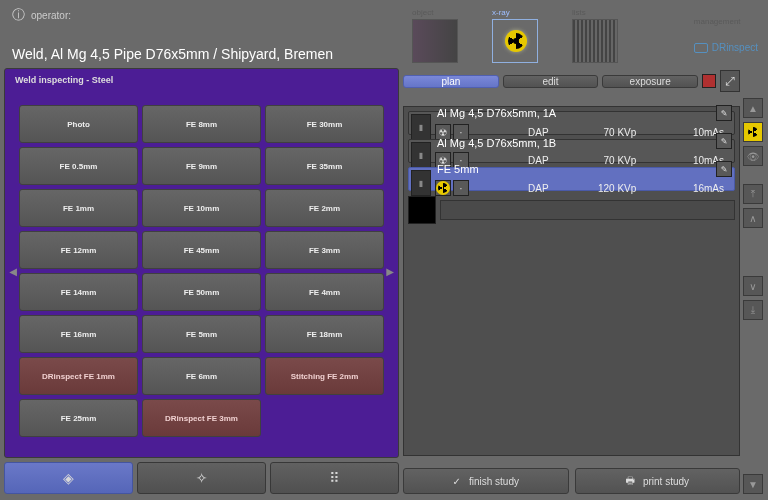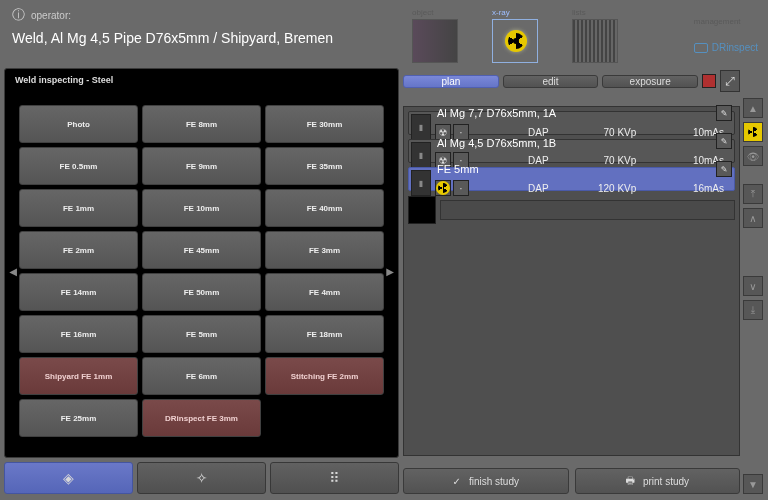--- a/index.html
+++ b/index.html
@@ -2,42 +2,42 @@
 <html><head>
 <meta charset="utf-8">
 <style>
 html,body{margin:0;padding:0;width:768px;height:500px;background:#6a6a6a;font-family:Arial,Helvetica,sans-serif;font-size:9px;color:#ddd;overflow:hidden}
 *{box-sizing:border-box}
 
 
 .hdr{display:flex;padding:6px 10px 4px 12px;height:68px}
 .hdr-left{flex:0 0 400px}
 .op-row{display:flex;align-items:center;gap:6px;font-size:10px;color:#ccc}
-.weld-title{font-size:14px;color:#fff;margin-top:6px}
+.weld-title{font-size:14px;color:#fff;margin-top:22px}
 .hdr-right{flex:1;display:flex;gap:34px;font-size:8px;color:#5a5a5a;align-items:center}
 .hdr-col{display:flex;flex-direction:column;align-items:flex-start;gap:2px}
 .hdr-col.active .hdr-lbl{color:#9fbfff}
 .hdr-thumb{width:46px;height:44px;border:1px solid #555;background:linear-gradient(#4a4a4a,#363636);position:relative}
 .hdr-thumb.active{border-color:#90b0e0}
 .hdr-thumb.obj{background:linear-gradient(90deg,#5a4a5a,#444)}
 .hdr-thumb.list{background:repeating-linear-gradient(90deg,#444 0 2px,#666 2px 4px)}
 .hdr-thumb.xray{background:#6a6a6a}
 .rad-symbol{width:22px;height:22px;border-radius:50%;background:#e6c800;position:absolute;top:10px;left:12px;box-shadow:0 0 4px #aa8}
 .rad-symbol::before{content:"";position:absolute;top:3px;left:3px;right:3px;bottom:3px;border-radius:50%;background:conic-gradient(#000 0 60deg,#e6c800 60deg 120deg,#000 120deg 180deg,#e6c800 180deg 240deg,#000 240deg 300deg,#e6c800 300deg 360deg)}
 .rad-symbol::after{content:"";position:absolute;top:8px;left:8px;width:6px;height:6px;border-radius:50%;background:#000}
 .brand{font-size:10px;color:#5590c0;display:flex;align-items:center;gap:4px;margin-top:14px}
 .brand-box{width:14px;height:10px;border:1px solid #5590c0;border-radius:2px;display:inline-block}
 
 
 .body{display:flex;gap:4px;padding:0 4px 4px 4px;height:430px}
 .left{flex:0 0 395px;display:flex;flex-direction:column}
 .right{flex:1;display:flex;gap:2px}
 
 
-.panel{flex:1;background:#000000;border:1px solid #3a3a3a;border-radius:3px;display:flex;flex-direction:column;padding:4px 4px 2px 4px}
+.panel{flex:1;background:#4c1d95;border:1px solid #3a3a3a;border-radius:3px;display:flex;flex-direction:column;padding:4px 4px 2px 4px}
 .panel-title{font-size:9px;font-weight:bold;color:#ddd;padding:2px 6px}
 .grid-wrap{display:flex;align-items:center;gap:2px;flex:1}
 .arrow-col{width:8px;display:flex;align-items:center;justify-content:center;color:#888;font-size:10px}
 .grid{flex:1;display:grid;grid-template-columns:repeat(3,1fr);grid-auto-rows:38px;gap:4px}
 .gbtn{background:linear-gradient(#666,#555);border:1px solid #404040;border-radius:3px;display:flex;align-items:center;justify-content:center;text-align:center;font-size:8px;font-weight:bold;color:#eee;cursor:pointer}
 .gbtn.red{background:linear-gradient(#7a4a4a,#6a3a3a);color:#f0d0d0}
 .left-bbar{display:flex;gap:4px;margin-top:4px;height:32px}
 .bbtn{flex:1;background:linear-gradient(#616161,#505050);border:1px solid #383838;border-radius:3px;display:flex;align-items:center;justify-content:center;cursor:pointer}
 .bbtn.sel{background:linear-gradient(#6a78c8,#5566b8);border-color:#4455a0}
 .ico-glyph{font-size:14px;color:#d8d8d8}
@@ -116,31 +116,31 @@
         <div class="arrow-col">◀</div>
         <div class="grid" id="grid">
             <div class="gbtn">Photo</div>
             <div class="gbtn">FE 8mm</div>
             <div class="gbtn">FE 30mm</div>
             <div class="gbtn">FE 0.5mm</div>
             <div class="gbtn">FE 9mm</div>
             <div class="gbtn">FE 35mm</div>
             <div class="gbtn">FE 1mm</div>
             <div class="gbtn">FE 10mm</div>
-            <div class="gbtn">FE 40mm</div>
             <div class="gbtn">FE 2mm</div>
+            <div class="gbtn">FE 12mm</div>
             <div class="gbtn">FE 45mm</div>
             <div class="gbtn">FE 3mm</div>
             <div class="gbtn">FE 14mm</div>
             <div class="gbtn">FE 50mm</div>
             <div class="gbtn">FE 4mm</div>
             <div class="gbtn">FE 16mm</div>
             <div class="gbtn">FE 5mm</div>
             <div class="gbtn">FE 18mm</div>
-            <div class="gbtn red">Shipyard FE 1mm</div>
+            <div class="gbtn red">DRinspect FE 1mm</div>
             <div class="gbtn">FE 6mm</div>
             <div class="gbtn red">Stitching FE 2mm</div>
             <div class="gbtn">FE 25mm</div>
             <div class="gbtn red">DRinspect FE 3mm</div>
           </div>
         <div class="arrow-col">▶</div>
       </div>
     </div>
     <div class="left-bbar">
       <div class="bbtn sel">
@@ -164,21 +164,21 @@
         <div class="sq-red"></div>
         <div class="sq-expand">⤢</div>
       </div>
       <div class="rlist" id="rlist">
 
         <div class="entry">
             <div class="e-top">
               <div class="e-thumb">▮</div>
               <div style="flex:1;display:flex;flex-direction:column;gap:2px">
                 <div style="display:flex;align-items:center">
-                  <div class="e-title">Al Mg 7,7 D76x5mm, 1A</div>
+                  <div class="e-title">Al Mg 4,5 D76x5mm, 1A</div>
                   <div class="e-ico">✎</div>
                 </div>
                 <div class="e-bot">
                   <div class="e-smico">☢</div>
                   <div class="e-smico">·</div>
                   <div class="cell">DAP</div>
                   <div class="cell">70 KVp</div>
                   <div class="cell">10mAs</div>
                 </div>
               </div>

